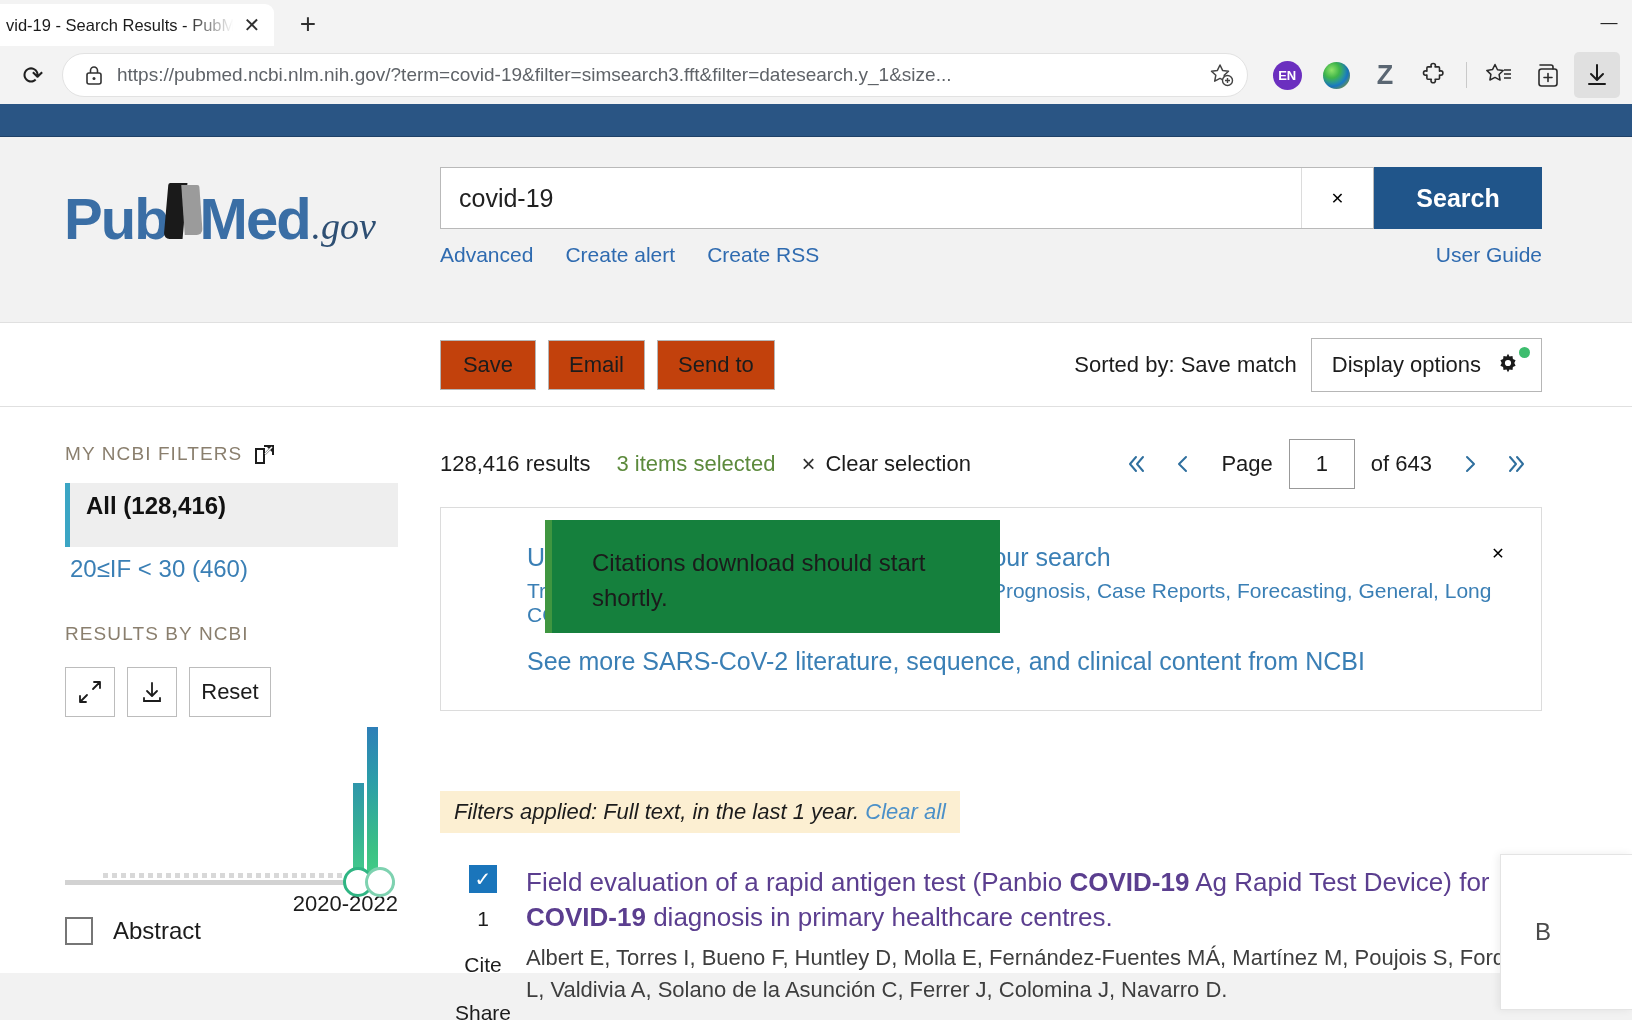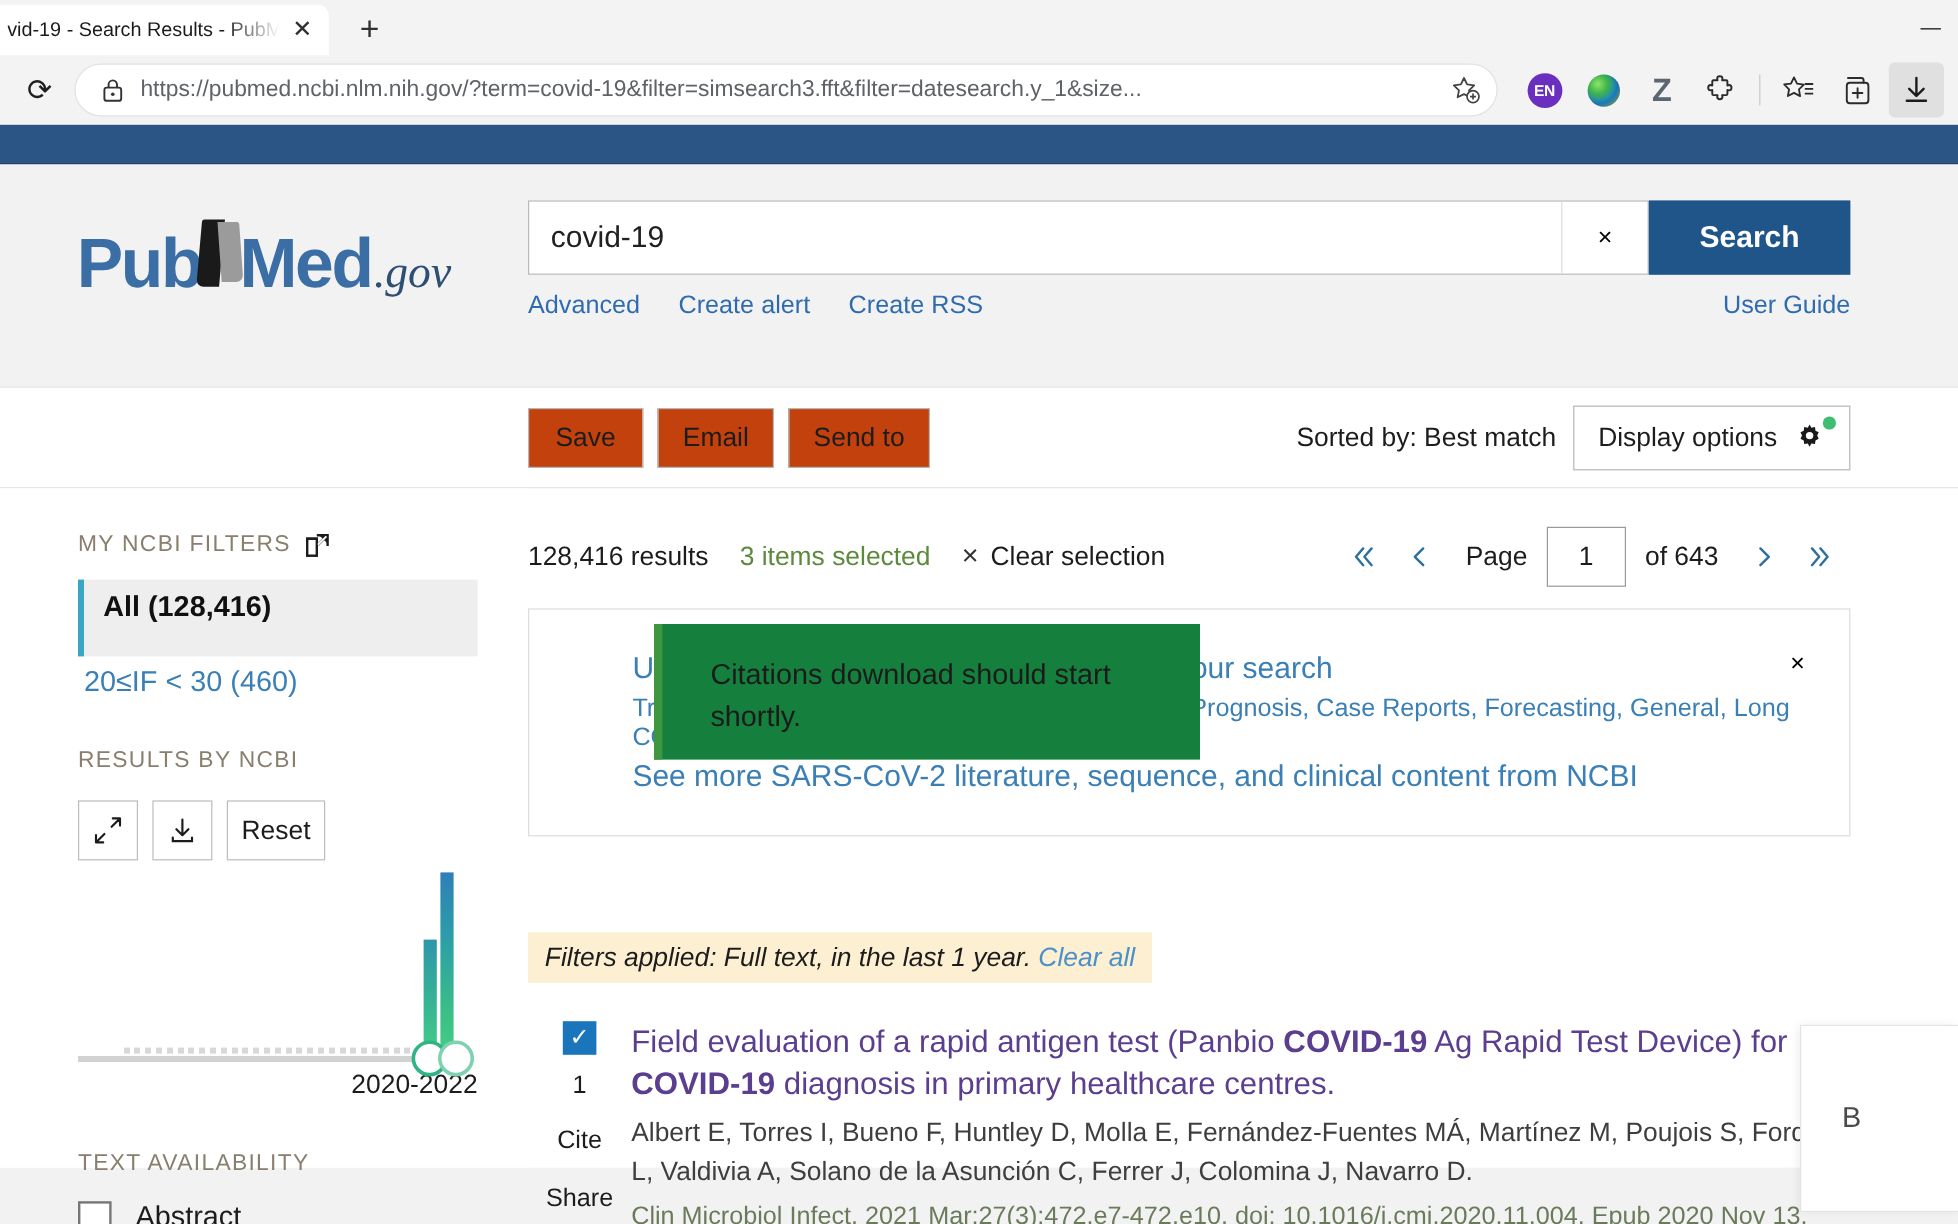--- a/index.html
+++ b/index.html
@@ -271,21 +271,21 @@
     display: flex; align-items: center; justify-content: center;
   }
   .pg-of { font-size: 22px; color: #1c1c1c; margin: 0 14px; }
 
   .promo-card {
     margin-top: 16px; background: #fff; border: 1px solid #dcdcdc;
     padding: 34px 40px 34px 86px; position: relative; min-height: 160px;
   }
   .promo-line1 { font-size: 25px; color: #3a7fb5; line-height: 1.25; }
   .promo-line2 { font-size: 21px; color: #3a7fb5; margin-top: 6px; }
-  .promo-line3 { font-size: 25px; color: #3a7fb5; margin-top: 6px; }
+  .promo-line3 { font-size: 25px; color: #3a7fb5; margin-top: 20px; }
   .promo-close {
     position: absolute; right: 26px; top: 28px;
     width: 34px; height: 34px; display: flex;
     align-items: center; justify-content: center;
   }
 
   .toast {
     position: absolute; left: 104px; top: 12px;
     width: 455px; height: 113px; background: #15803d;
     border-left: 7px solid #3f9640; z-index: 30;
@@ -445,21 +445,21 @@
         <span class="spacer"></span>
         <a href="#" class="right-link">User Guide</a>
       </div>
     </div>
   </div>
 
   <div class="action-bar">
     <div class="btn-outline">Save</div>
     <div class="btn-outline">Email</div>
     <div class="btn-outline">Send to</div>
-    <div class="sortby">Sorted by: Best match</div>
+    <div class="sortby">Sorted by: Save match</div>
     <div class="disp-opt">
       <span>Display options</span>
       <span class="gear">
         <svg width="26" height="26" viewBox="0 0 26 26">
           <path d="M13 1.8l1.5 2.6 3-.5.4 3 2.7 1.4-1.3 2.7 1.3 2.7-2.7 1.4-.4 3-3-.5L13 20.2
                    l-1.5-2.6-3 .5-.4-3L5.4 13.7l1.3-2.7-1.3-2.7 2.7-1.4.4-3 3 .5z" fill="#1a1a1a"></path>
           <circle cx="13" cy="11" r="3.1" fill="#fff"></circle>
         </svg>
         <span class="gear-dot"></span>
       </span>
@@ -508,21 +508,20 @@
           <div class="bar b1"></div>
           <div class="bar b2"></div>
         </div>
         <div class="slider-ticks"></div>
         <div class="slider-track"></div>
         <div class="handle h1"></div>
         <div class="handle h2"></div>
       </div>
       <div class="year-label">2020-2022</div>
 
-      <div class="side-head3">TEXT AVAILABILITY</div>
       <div class="chk-row">
         <span class="chk-box"></span>
         <span class="chk-label">Abstract</span>
       </div>
 
     </div>
 
     <div class="main">
 
       <div class="results-row">

